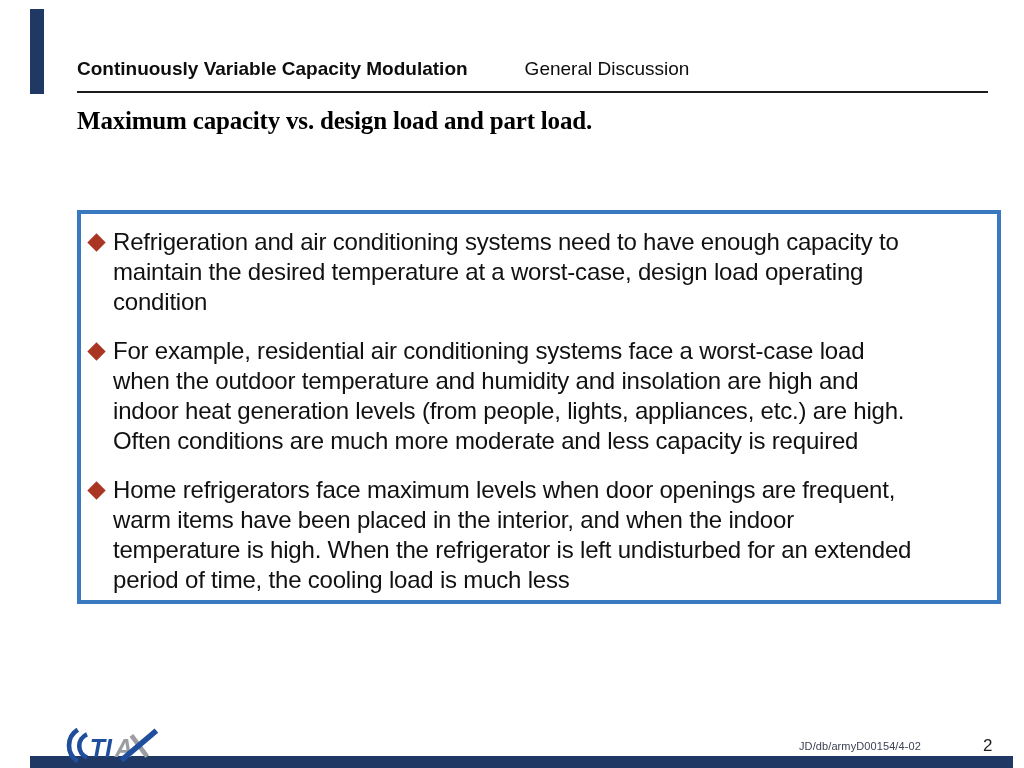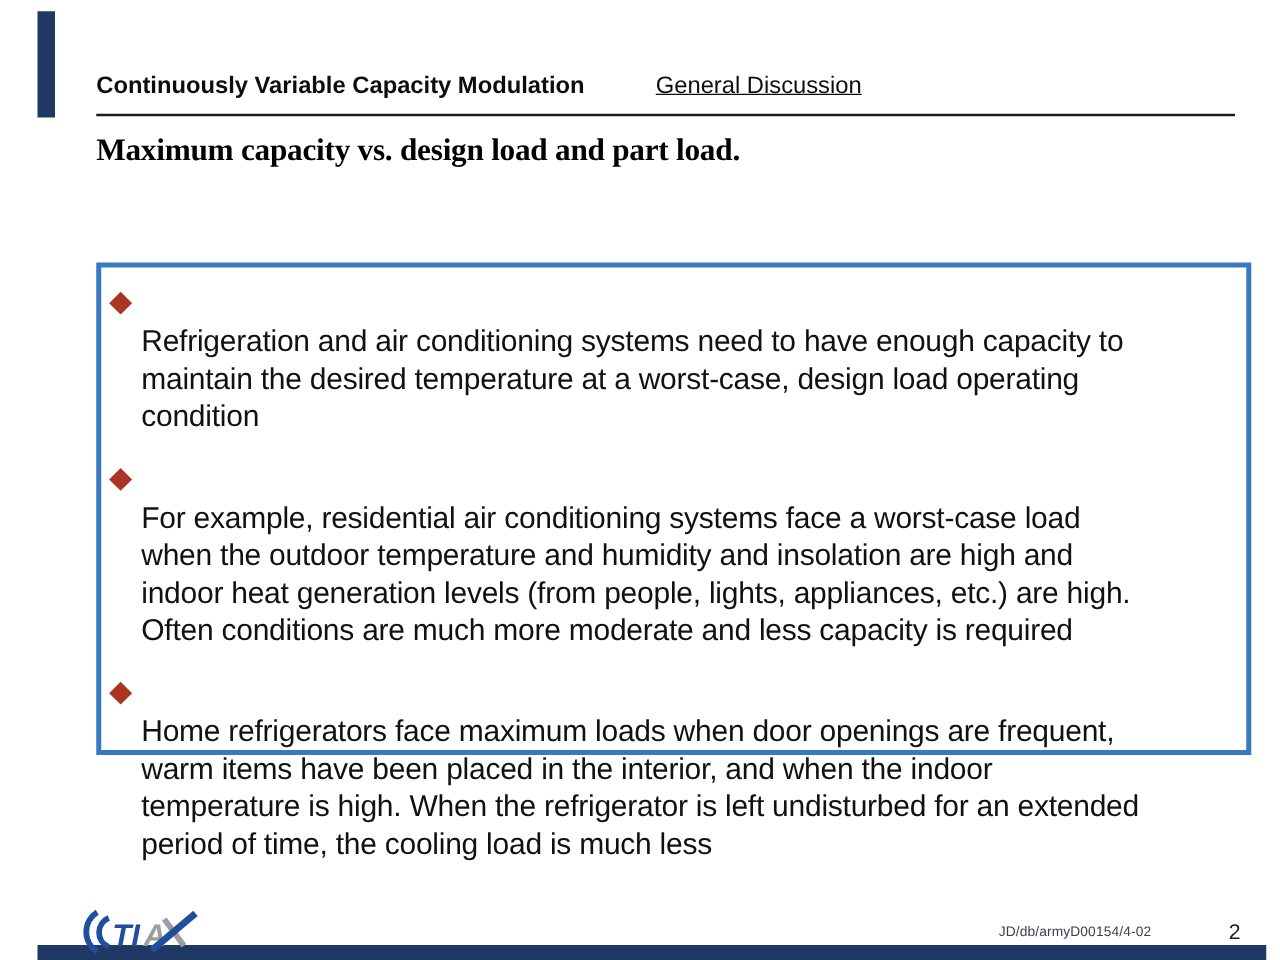--- a/index.html
+++ b/index.html
@@ -22,21 +22,21 @@
     width: 983px; height: 12px;
     background: #1F3864;
   }
 
   
   .header {
     position: absolute; left: 77px; top: 58px;
     font-size: 19px; color: #0d0d0d; white-space: nowrap;
   }
   .header .report-title { font-weight: bold; text-align: center; }
-  .header .section-label { margin-left: 57px; font-weight: normal; text-decoration: underline; }
+  .header .section-label { margin-left: 57px; font-weight: normal; }
   .header-rule {
     position: absolute; left: 77px; top: 91px;
     width: 911px; height: 2px; background: #1c1c1c;
   }
 
   
   .slide-title {
     position: absolute; left: 77px; top: 107px;
     font-size: 25px; font-weight: bold; color: #000;
     white-space: nowrap; letter-spacing: -0.2px; font-family: Liberation Serif, serif;
@@ -58,21 +58,20 @@
     background: #A93522;
     transform: rotate(45deg);
     margin-top: 9px;
   }
   .bullet-text {
     margin-left: 10px;
     font-size: 24px; line-height: 30px;
     color: #111111;
     white-space: pre-line;
     letter-spacing: -0.2px;
-    margin-top: 32px;
   }
 
   
   .tiax-logo { position: absolute; left: 60px; top: 727px; }
   .footer-doc {
     position: absolute; left: 799px; top: 740px;
     font-size: 11px; color: #3a3f52; letter-spacing: 0.1px;
   }
   .page-num {
     position: absolute; left: 983px; top: 736px;
@@ -100,21 +99,21 @@
   </div>
   <div class="bullet">
     <span class="diamond"></span>
     <span class="bullet-text">For example, residential air conditioning systems face a worst-case load
 when the outdoor temperature and humidity and insolation are high and
 indoor heat generation levels (from people, lights, appliances, etc.) are high.
 Often conditions are much more moderate and less capacity is required</span>
   </div>
   <div class="bullet">
     <span class="diamond"></span>
-    <span class="bullet-text">Home refrigerators face maximum loads when door openings are frequent,
+    <span class="bullet-text">Home refrigerators face maximum levels when door openings are frequent,
 warm items have been placed in the interior, and when the indoor
 temperature is high. When the refrigerator is left undisturbed for an extended
 period of time, the cooling load is much less</span>
   </div>
 </div>
 
 <div class="bottom-bar"></div>
 
 <svg class="tiax-logo" width="104" height="37" viewBox="0 0 112 40" aria-hidden="true">
   <path d="M19 3 A20 20 0 0 0 19 37" stroke="#1F4E9C" stroke-width="5" fill="none"></path>

